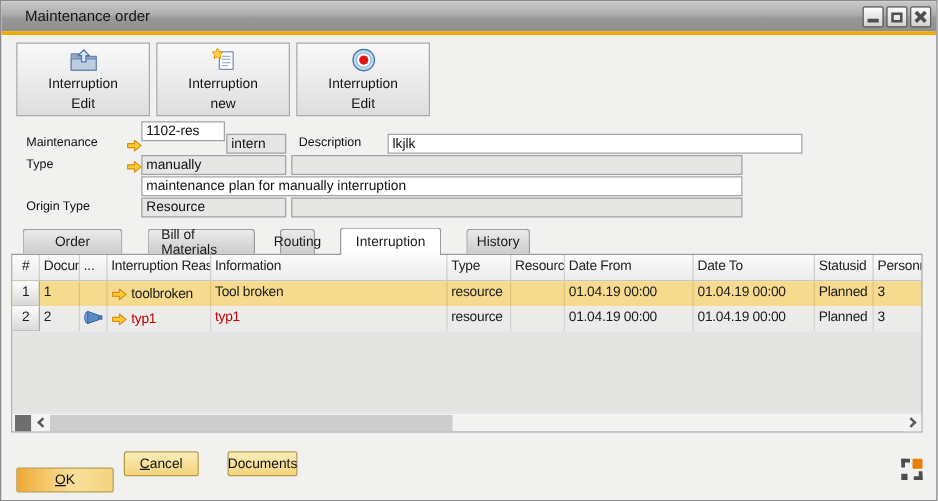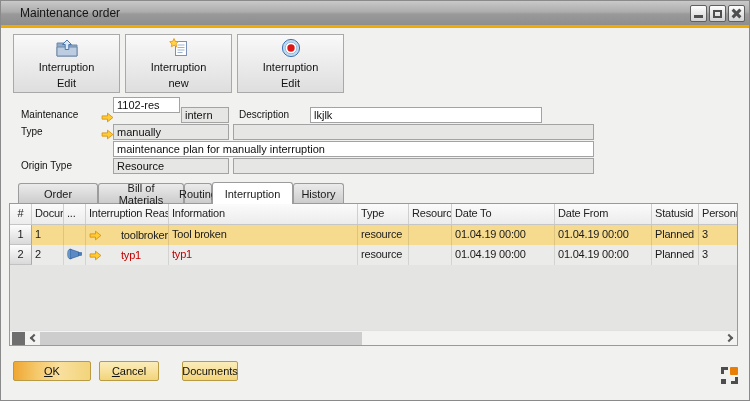--- a/index.html
+++ b/index.html
@@ -41,21 +41,21 @@
   
   .flabel{ position:absolute; font-size:10px; color:#101010; }
   .finput{
     position:absolute; height:16px; border:1px solid #A3A3A3; background:#fff;
     font-size:11px; color:#101010; padding:1px 3px; line-height:12px; overflow:hidden; white-space:nowrap;
   }
   .finput.ro{ background:#E6E6E5; }
   .linkarrow{ position:absolute; width:13px; height:11px; }
 
   
-  .tabs{ position:absolute; left:17px; top:181px; display:flex; align-items:flex-end; gap:0; z-index:3;text-align:center; }
+  .tabs{ position:absolute; left:17px; top:181px; display:flex; align-items:flex-end; gap:20px; z-index:3; }
   .tab{
     height:20px; border:1px solid #9C9C9C; border-bottom:none; border-radius:3px 3px 0 0;
     background:linear-gradient(#EBEBEB,#CCC); font-size:11px; color:#1a1a1a;
     display:flex; align-items:center; justify-content:center; padding:0 10px;
   }
   .tab.active{ height:22px; background:#fff; margin-bottom:-1px; }
 
   
   .tablebox{
     position:absolute; left:8px; top:202px; width:729px; height:143px;
@@ -69,40 +69,40 @@
   .cell{
     font-size:11px; letter-spacing:-0.2px; color:#1a1a1a; padding:3px 3px 0;
     white-space:nowrap; overflow:hidden; border-right:1px solid rgba(0,0,0,0.10);
   }
   .thead .cell{ color:#222; border-right:1px solid #CFCFCF; }
   .cell:last-child{ border-right:none; }
   .rowhead{
     background:linear-gradient(#FDFDFD,#D9D9D9); text-align:center;
     border-right:1px solid #A9A9A9 !important; border-bottom:1px solid #C2C2C2;
   }
-  .cell.flexc{ display:flex; align-items:center; gap:19px; padding-top:0; }
+  .cell.flexc{ display:flex; align-items:center; gap:3px; padding-top:0; }
   .red{ color:#C00000; }
   .tfill{ flex:1 1 auto; background:#E4E4E3; }
   
   .hscroll{ flex:0 0 15px; display:flex; align-items:center; background:#F3F3F2; border-top:1px solid #E0E0E0; }
   .sb-corner{ width:13px; height:13px; background:#6E6E6E; margin-left:2px; }
   .sb-btn{ width:15px; height:13px; display:flex; align-items:center; justify-content:center; background:#F3F3F2; }
   .chev{ width:6px; height:6px; border-left:2px solid #5A5A5A; border-bottom:2px solid #5A5A5A; }
   .chev.left{ transform:rotate(45deg); margin-left:2px; }
   .chev.right{ transform:rotate(-135deg); margin-right:2px; }
   .sb-thumb{ width:322px; height:13px; background:#CDCDCD; }
   .sb-track{ flex:1; height:13px; }
 
   
   .btn{
     position:absolute; top:360px; height:20px; border:1px solid #B99B44; border-radius:2px;
     font-size:11px; color:#111; display:flex; align-items:center; justify-content:center;
     background:linear-gradient(#FBEDBB,#F3D47B);
   }
-  .btn.default{ background:linear-gradient(90deg,#EFA733 0%,#F5C96B 30%,#F8DF9E 60%,#F3D47B 100%); }
+  .btn.default{ background:linear-gradient(90deg,#EFA733 0%,#F5C96B 30%,#F8DF9E 60%,#F3D47B 100%);margin-top:13px; }
   .accel{ text-decoration:underline; }
 
   
   .resize-glyph{ position:absolute; left:720px; top:366px; width:17px; height:17px; }
   .rg{ position:absolute; }
   .rg.tl{ left:0; top:0; width:7px; height:7px; border-top:3px solid #4D4D4D; border-left:3px solid #4D4D4D; }
   .rg.tr{ right:0; top:0; width:8px; height:8px; background:#E87E04; border-radius:1px; }
   .rg.bl{ left:0; bottom:0; width:5px; height:5px; background:#4D4D4D; }
   .rg.br{ right:0; bottom:0; width:7px; height:7px; border-bottom:3px solid #4D4D4D; border-right:3px solid #4D4D4D; }
 </style>
@@ -166,21 +166,21 @@
 
   <span class="flabel" style="left:20px;top:108px">Maintenance</span>
   <span class="linkarrow" style="left:100px;top:108px">
     <svg width="13" height="11" viewBox="0 0 12 10">
         <path d="M1 3.5 h5 V1 L11 5 6 9 V6.5 H1 z" fill="#FFCC33" stroke="#D89010" stroke-width="0.8" stroke-linejoin="round"></path>
       </svg>
   </span>
   <div class="finput" style="left:112px;top:96px;width:67px">1102-res</div>
   <div class="finput ro" style="left:180px;top:106px;width:48px">intern</div>
   <span class="flabel" style="left:238px;top:108px">Description</span>
-  <div class="finput" style="left:309px;top:106px;width:232px">lkjlk</div>
+  <div class="finput" style="left:309px;top:106px;width:332px">lkjlk</div>
 
   <span class="flabel" style="left:20px;top:125px">Type</span>
   <span class="linkarrow" style="left:100px;top:125px">
     <svg width="13" height="11" viewBox="0 0 12 10">
         <path d="M1 3.5 h5 V1 L11 5 6 9 V6.5 H1 z" fill="#FFCC33" stroke="#D89010" stroke-width="0.8" stroke-linejoin="round"></path>
       </svg>
   </span>
   <div class="finput ro" style="left:112px;top:123px;width:116px">manually</div>
   <div class="finput ro" style="left:232px;top:123px;width:361px"></div>
 
@@ -200,22 +200,22 @@
 
   <div class="tablebox">
     <div class="trow thead">
       <div class="cell" style="text-align:center">#</div>
       <div class="cell">Docum</div>
       <div class="cell">...</div>
       <div class="cell">Interruption Reaso</div>
       <div class="cell">Information</div>
       <div class="cell">Type</div>
       <div class="cell">Resource</div>
+      <div class="cell">Date From</div>
       <div class="cell">Date To</div>
-      <div class="cell">Date From</div>
       <div class="cell">Statusid</div>
       <div class="cell">Personn</div>
     </div>
 
     <div class="trow drow row-hi">
       <div class="cell rowhead">1</div>
       <div class="cell">1</div>
       <div class="cell"></div>
       <div class="cell flexc">
         <span class="linkarrow" style="position:static">

